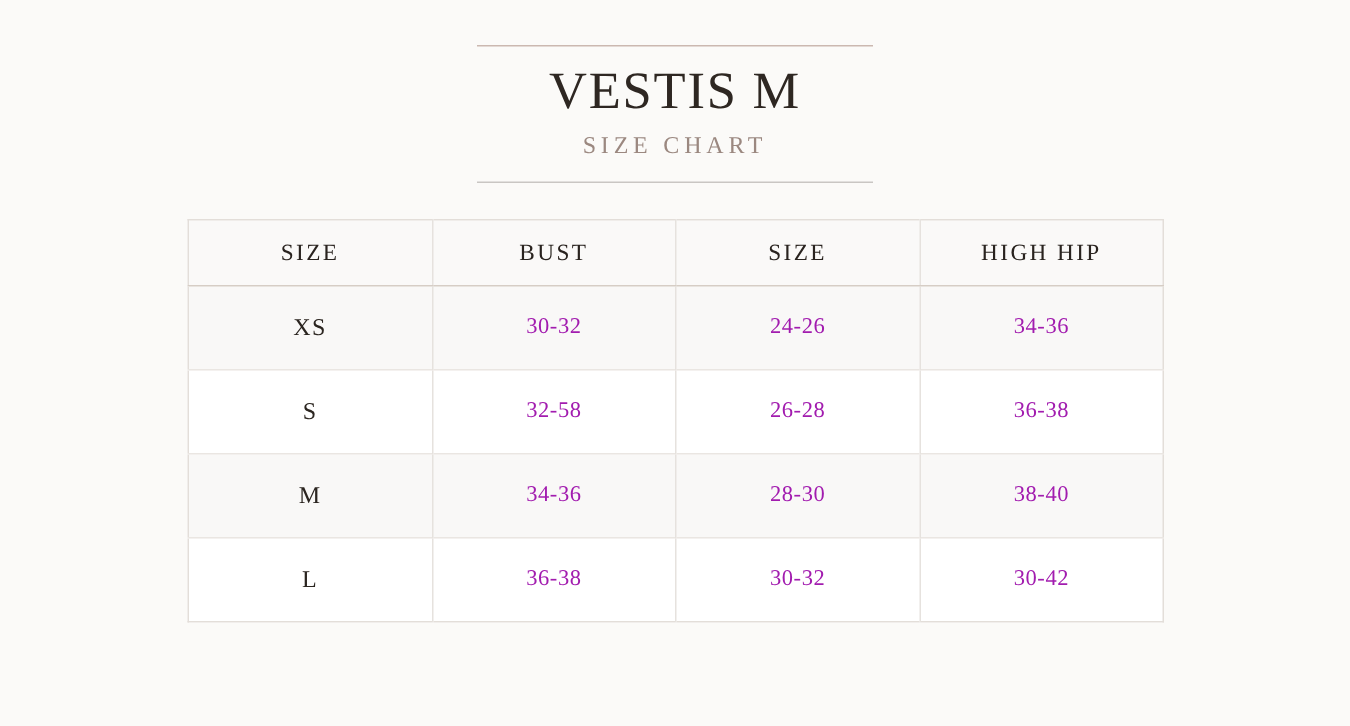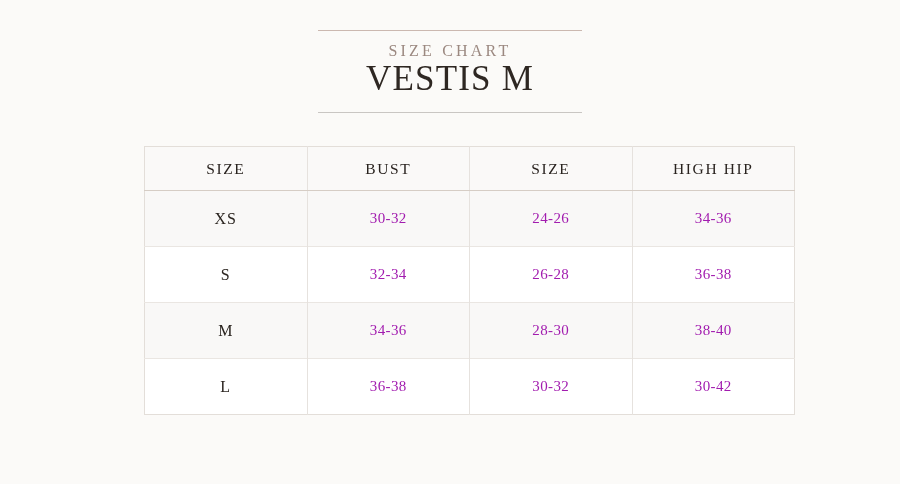--- a/index.html
+++ b/index.html
@@ -61,21 +61,20 @@
   
   #size-table {
     position: absolute;
     left: 125px;
     top: 146px;
     width: 650px;
     border-collapse: collapse;
     table-layout: fixed;
     border: 1px solid #e3ded9;
     background: #ffffff;
-    margin-left: 19px;
   }
 
   #size-table col { width: 162.5px; }
 
   #size-table th,
   #size-table td {
     text-align: center;
     vertical-align: middle;
     padding: 0;
     border-left: 1px solid #0f172a;
@@ -119,22 +118,22 @@
     letter-spacing: 0.4px;
     font-variant-numeric: oldstyle-nums;
     font-feature-settings: "onum" 1;
   }
 </style>
 </head>
 <body>
 
 <div id="header-block">
   <div class="rule rule-top"></div>
+  <div id="page-title">VESTIS M</div>
   <div id="page-subtitle">SIZE CHART</div>
-  <div id="page-title">VESTIS M</div>
   <div class="rule rule-bottom"></div>
 </div>
 
 <table id="size-table">
   <colgroup>
     <col>
       <col>
       <col>
       <col>
   </colgroup>
@@ -148,21 +147,21 @@
   </thead>
   <tbody>
     <tr class="row-tint">
       <td class="cell-size">XS</td>
       <td class="cell-measure">30-32</td>
       <td class="cell-measure">24-26</td>
       <td class="cell-measure">34-36</td>
     </tr>
     <tr class="row-plain">
       <td class="cell-size">S</td>
-      <td class="cell-measure">32-34</td>
+      <td class="cell-measure">32-58</td>
       <td class="cell-measure">26-28</td>
       <td class="cell-measure">36-38</td>
     </tr>
     <tr class="row-tint">
       <td class="cell-size">M</td>
       <td class="cell-measure">34-36</td>
       <td class="cell-measure">28-30</td>
       <td class="cell-measure">38-40</td>
     </tr>
     <tr class="row-plain">

